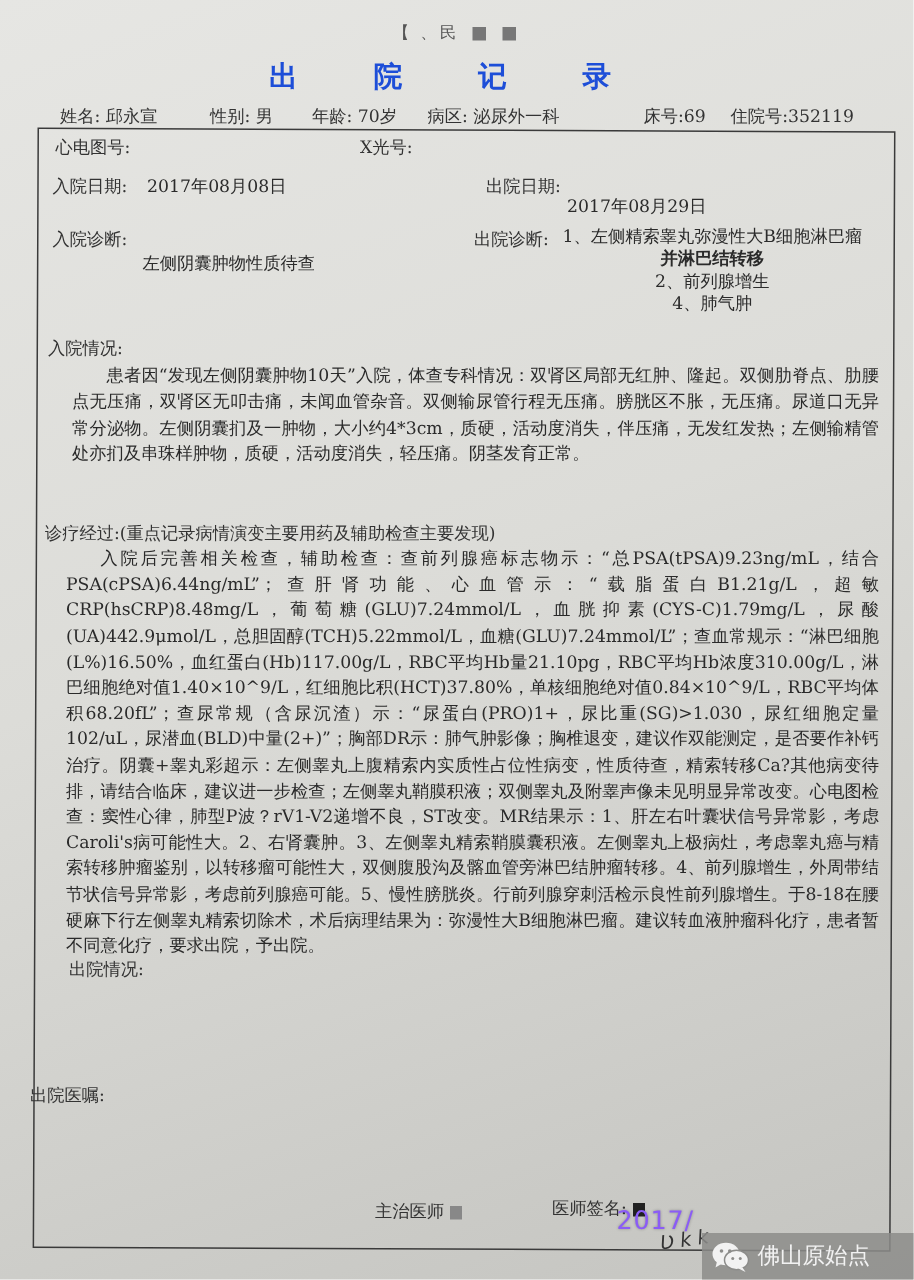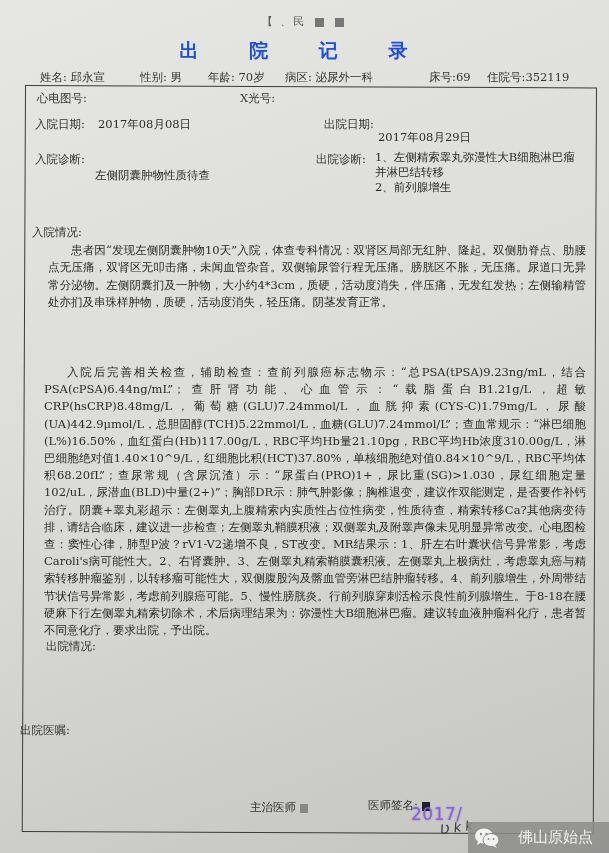--- a/index.html
+++ b/index.html
@@ -26,37 +26,37 @@
   .box {
     position: absolute; left: 25px; top: 85px; width: 570px; height: 745px;
     border: 1px solid #3a3a3a; transform: rotate(0.25deg); transform-origin: top left;
   }
   .abs { position: absolute; white-space: nowrap; font-size: 11.5px; }
   .label { color: #333; }
   .para {
     position: absolute; font-size: 11.5px; line-height: 17.4px; color: #2a2a2a;
     text-indent: 2em; text-align: justify;
   }
-  .list { position: absolute; font-size: 11.5px; line-height: 15px; }
+  .list { position: absolute; font-size: 11.5px; line-height: 15px; text-align: center; }
   .list div { white-space: nowrap; }
   .sig-redact { display: inline-block; width: 8px; height: 9px; background: #888; vertical-align: middle; margin-left: 4px; }
   .sig-redact.dark { background: #222; }
   .handwrite {
     position: absolute; left: 440px; top: 820px; font-family: "DejaVu Sans", sans-serif;
     font-size: 13px; color: #333; font-style: italic; transform: rotate(-8deg);
   }
   .photo-date {
     position: absolute; left: 411px; top: 804px; font-family: "DejaVu Sans", sans-serif;
     font-size: 17px; color: #8b5cf6; letter-spacing: 0.5px; text-shadow: 0 0 2px rgba(0,0,0,0.3);
   }
   .watermark {
     position: absolute; left: 468px; top: 822px; width: 141px; height: 31px;
     background: rgba(140,140,138,0.85); display: flex; align-items: center; padding-left: 6px; box-sizing: border-box;
   }
-  .wm-text { font-family: "DejaVu Sans", sans-serif; font-size: 15px; color: #f2f2f2; margin-left: 18px; }
+  .wm-text { font-family: "DejaVu Sans", sans-serif; font-size: 15px; color: #f2f2f2; margin-left: 5px; }
 </style>
 </head>
 <body>
 
 <div class="page">
 
   <div class="hosp">
     <span>【  、民</span>
     <span class="redact"></span>
     <span class="redact"></span>
@@ -80,27 +80,29 @@
   <span class="abs label" style="left:35px; top:117px;">入院日期:</span>
   <span class="abs" style="left:98px; top:117px;">2017年08月08日</span>
   <span class="abs label" style="left:324px; top:117px;">出院日期:</span>
   <span class="abs" style="left:378px; top:130px;">2017年08月29日</span>
 
   <span class="abs label" style="left:35px; top:152px;">入院诊断:</span>
   <span class="abs" style="left:95px; top:168px;">左侧阴囊肿物性质待查</span>
   <span class="abs label" style="left:316px; top:152px;">出院诊断:</span>
   <div class="list" style="left:375px; top:150px;">
     <div>1、左侧精索睾丸弥漫性大B细胞淋巴瘤</div>
-    <div style="padding-left:0px;">并淋巴结转移</div>
+    <div style="padding-left:0px;font-weight:bold;">并淋巴结转移</div>
     <div>2、前列腺增生</div>
+    <div>4、肺气肿</div>
   </div>
 
   <span class="abs label" style="left:32px; top:225px;">入院情况:</span>
   <div class="para" style="left:48px; top:242px; width:538px;">患者因“发现左侧阴囊肿物10天”入院，体查专科情况：双肾区局部无红肿、隆起。双侧肋脊点、肋腰点无压痛，双肾区无叩击痛，未闻血管杂音。双侧输尿管行程无压痛。膀胱区不胀，无压痛。尿道口无异常分泌物。左侧阴囊扪及一肿物，大小约4*3cm，质硬，活动度消失，伴压痛，无发红发热；左侧输精管处亦扪及串珠样肿物，质硬，活动度消失，轻压痛。阴茎发育正常。</div>
 
+  <span class="abs label" style="left:30px; top:348px;">诊疗经过:(重点记录病情演变主要用药及辅助检查主要发现)</span>
   <div class="para" style="left:44px; top:364px; width:542px; line-height:17.2px;">入院后完善相关检查，辅助检查：查前列腺癌标志物示：“总PSA(tPSA)9.23ng/mL，结合PSA(cPSA)6.44ng/mL”；查肝肾功能、心血管示：“载脂蛋白B1.21g/L，超敏CRP(hsCRP)8.48mg/L，葡萄糖(GLU)7.24mmol/L，血胱抑素(CYS-C)1.79mg/L，尿酸(UA)442.9μmol/L，总胆固醇(TCH)5.22mmol/L，血糖(GLU)7.24mmol/L”；查血常规示：“淋巴细胞(L%)16.50%，血红蛋白(Hb)117.00g/L，RBC平均Hb量21.10pg，RBC平均Hb浓度310.00g/L，淋巴细胞绝对值1.40×10^9/L，红细胞比积(HCT)37.80%，单核细胞绝对值0.84×10^9/L，RBC平均体积68.20fL”；查尿常规（含尿沉渣）示：“尿蛋白(PRO)1+，尿比重(SG)&gt;1.030，尿红细胞定量102/uL，尿潜血(BLD)中量(2+)”；胸部DR示：肺气肿影像；胸椎退变，建议作双能测定，是否要作补钙治疗。阴囊+睾丸彩超示：左侧睾丸上腹精索内实质性占位性病变，性质待查，精索转移Ca?其他病变待排，请结合临床，建议进一步检查；左侧睾丸鞘膜积液；双侧睾丸及附睾声像未见明显异常改变。心电图检查：窦性心律，肺型P波？rV1-V2递增不良，ST改变。MR结果示：1、肝左右叶囊状信号异常影，考虑Caroli's病可能性大。2、右肾囊肿。3、左侧睾丸精索鞘膜囊积液。左侧睾丸上极病灶，考虑睾丸癌与精索转移肿瘤鉴别，以转移瘤可能性大，双侧腹股沟及髂血管旁淋巴结肿瘤转移。4、前列腺增生，外周带结节状信号异常影，考虑前列腺癌可能。5、慢性膀胱炎。行前列腺穿刺活检示良性前列腺增生。于8-18在腰硬麻下行左侧睾丸精索切除术，术后病理结果为：弥漫性大B细胞淋巴瘤。建议转血液肿瘤科化疗，患者暂不同意化疗，要求出院，予出院。</div>
 
   <span class="abs label" style="left:20px; top:639px;margin-left:26px;">出院情况:</span>
 
   <span class="abs label" style="left:20px; top:723px;">出院医嘱:</span>
 
   <span class="abs label" style="left:250px; top:800px;"><span>主治医师</span><span class="sig-redact"></span></span>
   <span class="abs label" style="left:368px; top:798px;"><span>医师签名:</span><span class="sig-redact dark"></span></span>
   <span class="handwrite">Ʋ k k</span>
 

